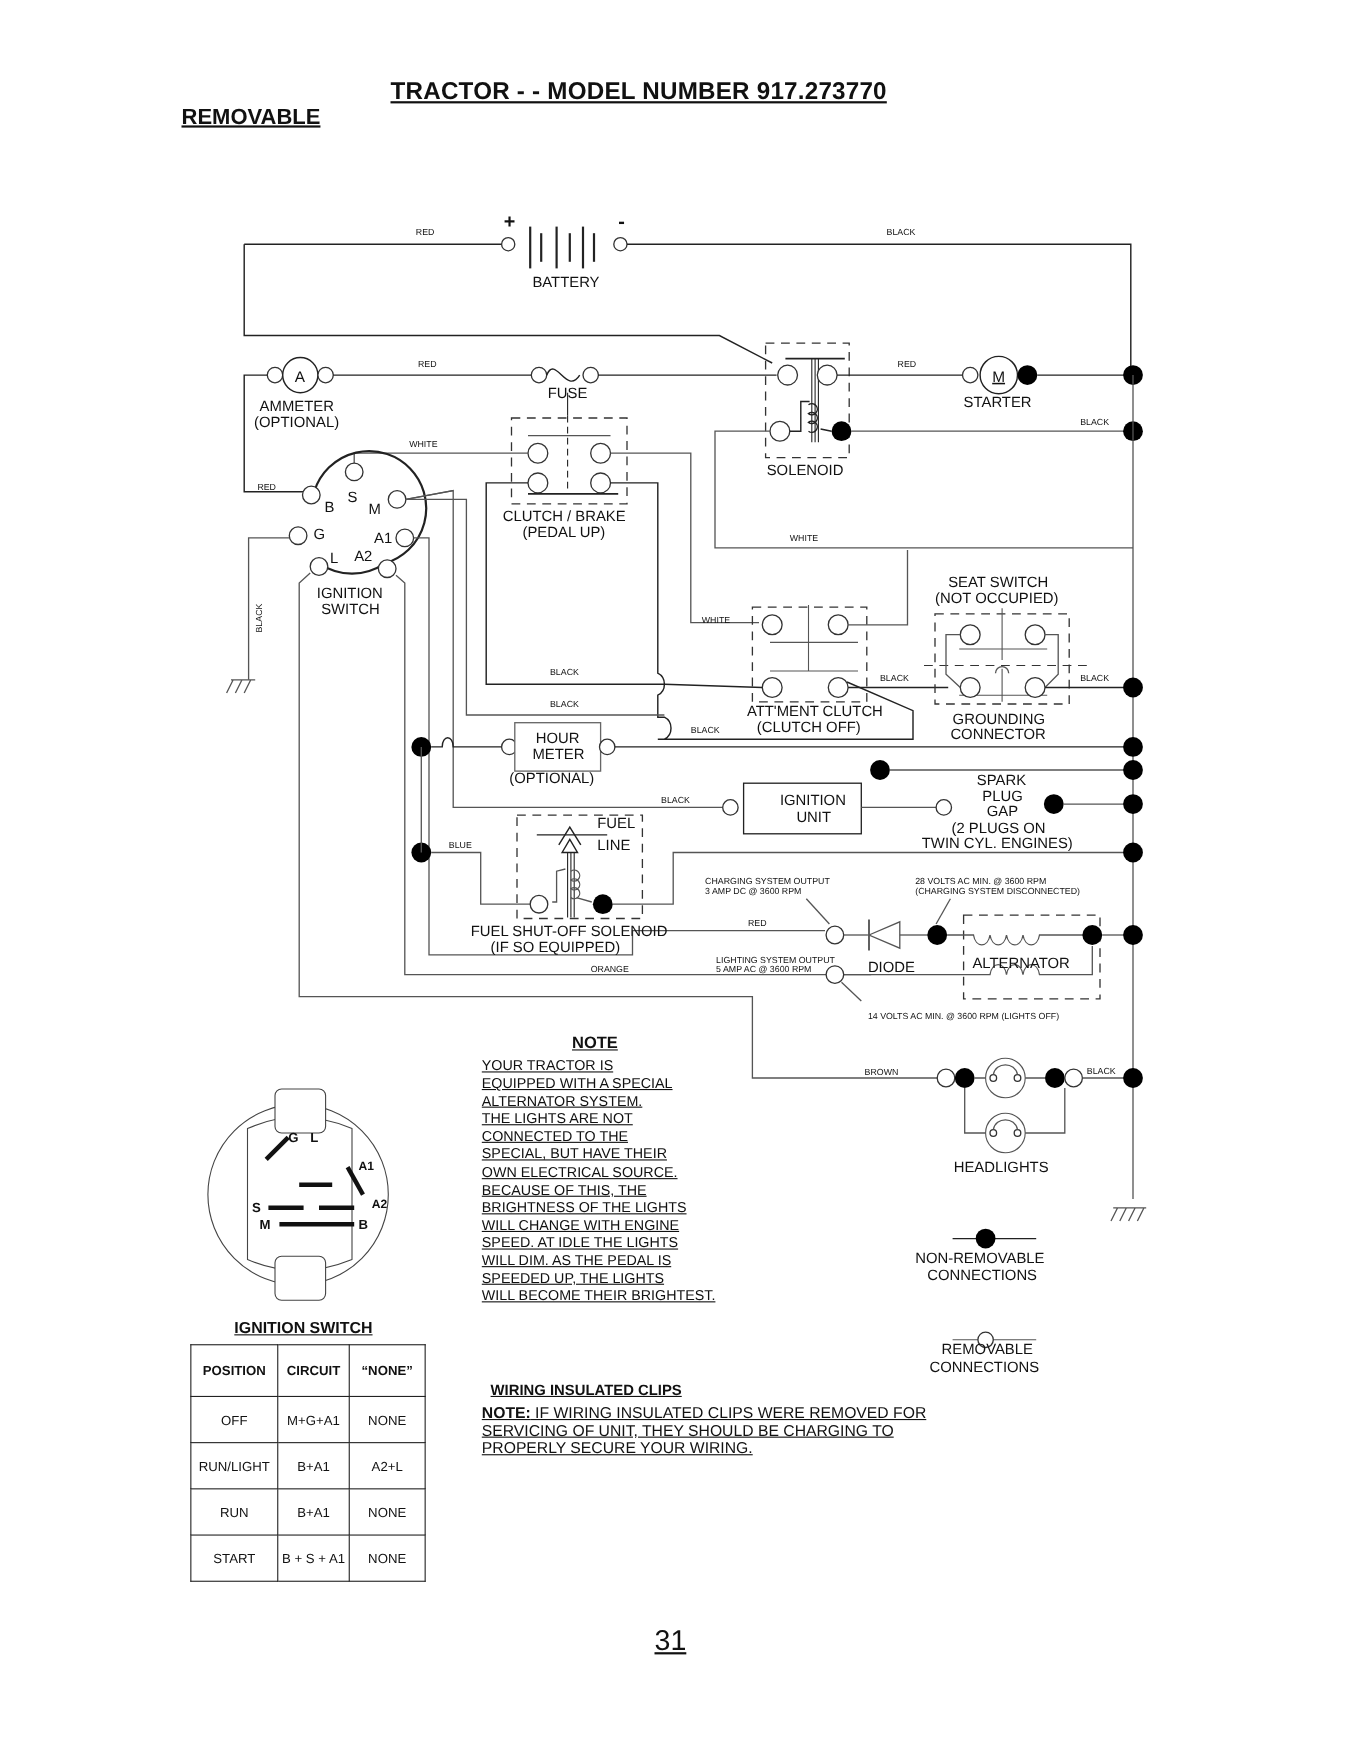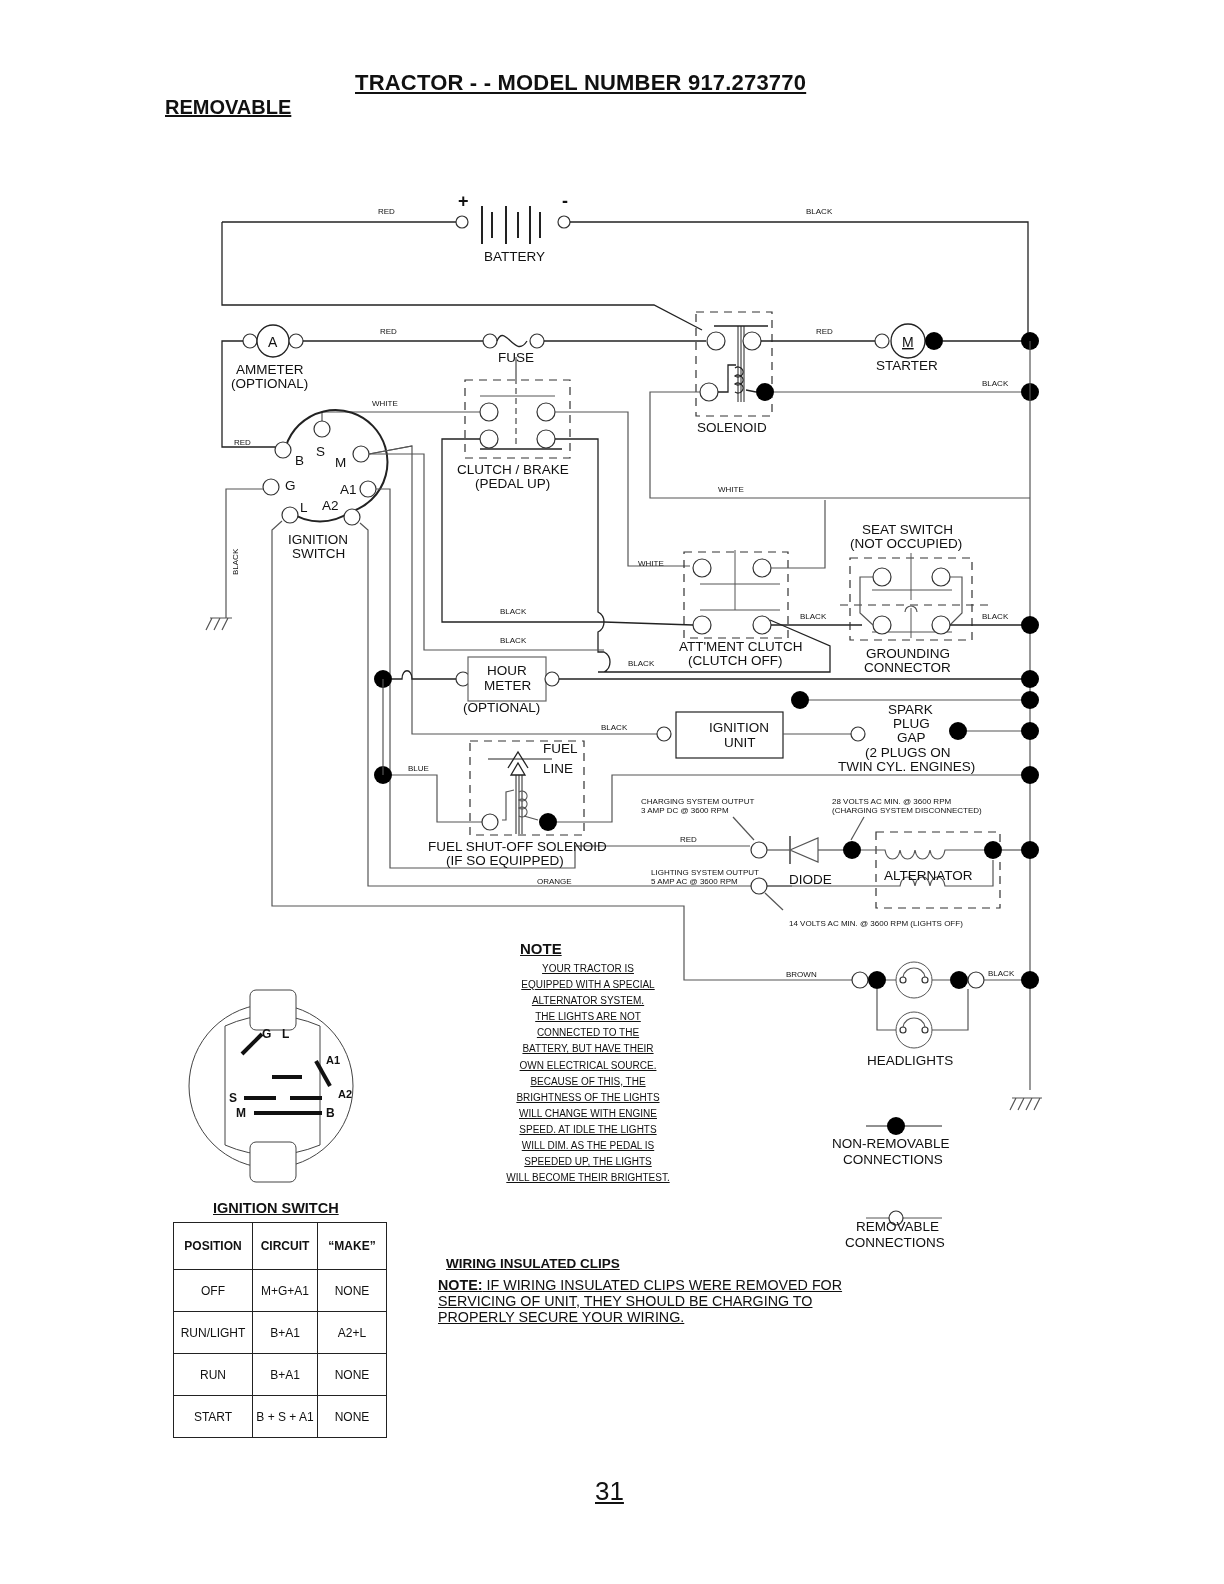--- a/index.html
+++ b/index.html
@@ -11,21 +11,21 @@
   svg#schem { position:absolute; left:0; top:0; }
   svg text { font-family:"Liberation Sans", sans-serif; fill:#111; }
   .lbl { font-size:13.5px; }
   .tiny { font-size:8px; }
   .w { stroke:#222; stroke-width:1.3; fill:none; }
   .g { stroke:#555; stroke-width:1.2; fill:none; }
   .dash { stroke:#333; stroke-width:1.2; fill:none; stroke-dasharray:8 6; }
   .term { stroke:#333; stroke-width:1.2; fill:#fff; }
   .dot { fill:#000; }
   .note-head { left:520px; top:940px; font-size:15px; font-weight:bold; }
-  .note-body { left:438px; top:961px; font-size:10px; line-height:16.1px; width:300px;text-align:center; }
+  .note-body { left:438px; top:961px; font-size:13px; line-height:16.1px; width:300px; }
   .note-body div { white-space:nowrap; }
   .ign-title { left:213px; top:1200px; font-size:14.5px; font-weight:bold; }
   table.ign { position:absolute; left:173px; top:1222px; border-collapse:collapse; font-size:12px; }
   table.ign th, table.ign td { border:1.5px solid #222; padding:12px 2px; text-align:center; height:17px; }
   table.ign th { font-weight:bold; height:22px; font-size:12px; }
   table.ign td.c1 { width:74px; } table.ign td.c2 { width:60px; } table.ign td.c3 { width:64px; }
   .clips-head { left:446px; top:1256px; font-size:13.5px; font-weight:bold; }
   .clips-body { left:438px; top:1277px; font-size:14.3px; line-height:16px; white-space:nowrap; }
   .clips-body b { font-weight:bold; }
   .page-num { left:595px; top:1476px; font-size:26px;text-align:right; }
@@ -347,38 +347,38 @@
   </g>
 </svg>
 
 <div class="abs note-head">NOTE</div>
 <div class="abs note-body">
   <div>YOUR TRACTOR IS</div>
   <div>EQUIPPED WITH A SPECIAL</div>
   <div>ALTERNATOR SYSTEM.</div>
   <div>THE LIGHTS ARE NOT</div>
   <div>CONNECTED TO THE</div>
-  <div>BATTERY, BUT HAVE THEIR</div>
+  <div>SPECIAL, BUT HAVE THEIR</div>
   <div>OWN ELECTRICAL SOURCE.</div>
   <div>BECAUSE OF THIS, THE</div>
   <div>BRIGHTNESS OF THE LIGHTS</div>
   <div>WILL CHANGE WITH ENGINE</div>
   <div>SPEED.  AT IDLE THE LIGHTS</div>
   <div>WILL DIM.  AS THE PEDAL IS</div>
   <div>SPEEDED UP, THE LIGHTS</div>
   <div>WILL BECOME THEIR BRIGHTEST.</div>
 </div>
 
 <div class="abs ign-title">IGNITION SWITCH</div>
 <table class="ign">
   <tbody>
       <tr>
     <th>POSITION</th>
     <th>CIRCUIT</th>
-    <th>“MAKE”</th>
+    <th>“NONE”</th>
   </tr>
   <tr>
     <td class="c1">OFF</td>
     <td class="c2">M+G+A1</td>
     <td class="c3">NONE</td>
   </tr>
   <tr>
     <td class="c1">RUN/LIGHT</td>
     <td class="c2">B+A1</td>
     <td class="c3">A2+L</td>

